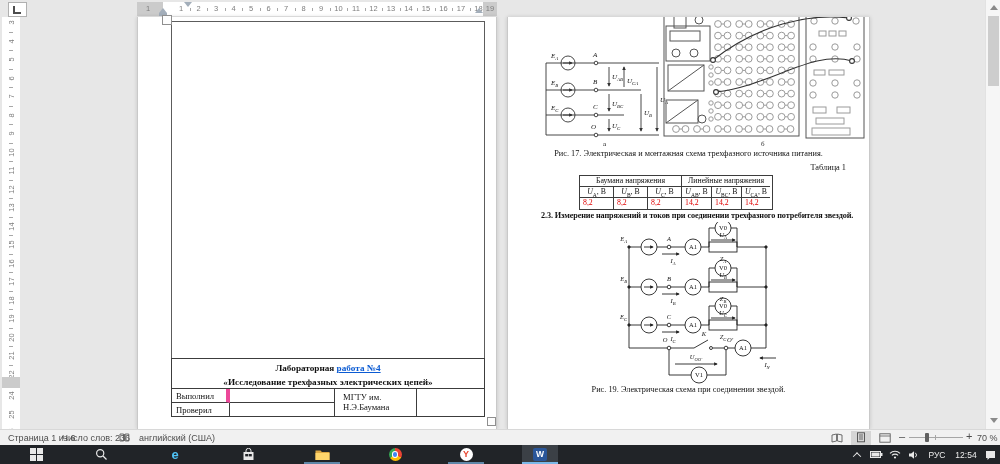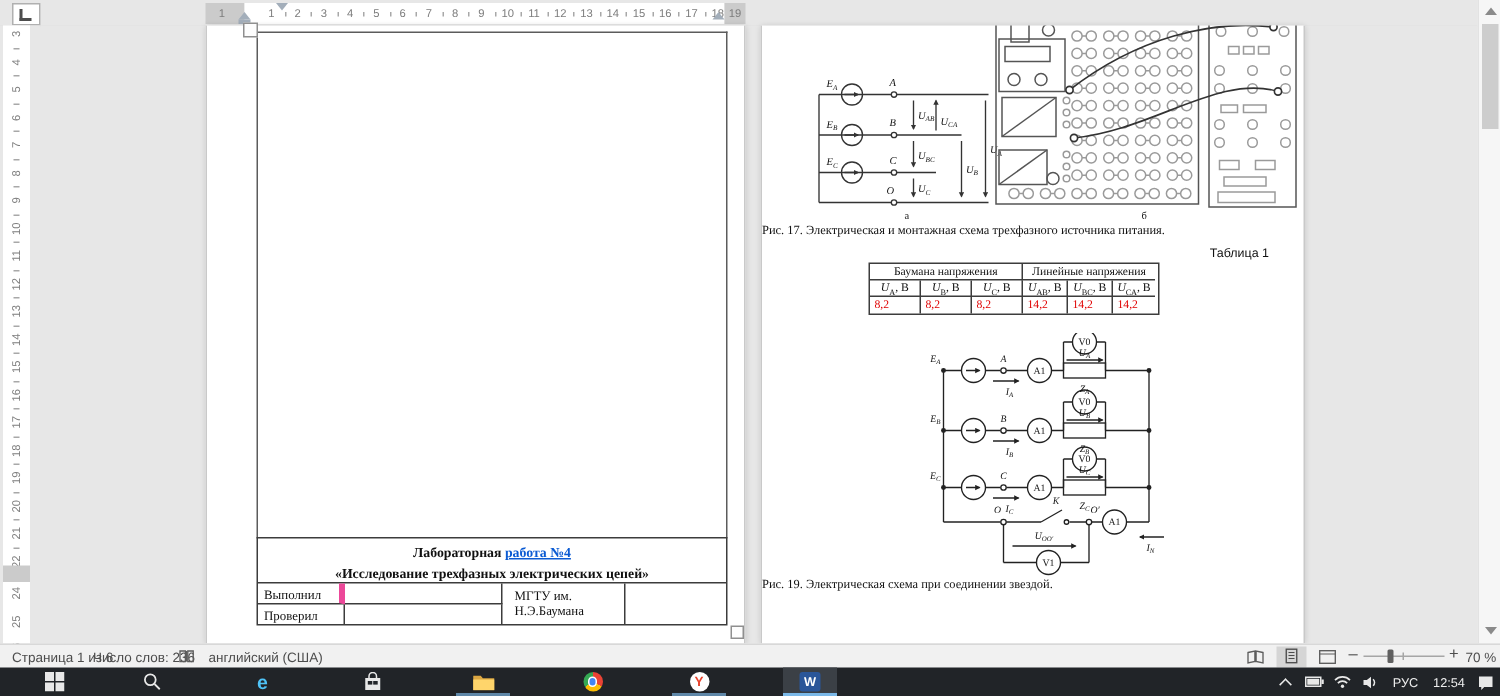--- a/index.html
+++ b/index.html
@@ -18,36 +18,36 @@
   .tri-up{position:absolute;width:0;height:0;border-left:4px solid transparent;border-right:4px solid transparent;border-bottom:5px solid #a3aeba}
   .ind-box{position:absolute;width:8px;height:3px;background:#a3aeba}
   #v-ruler{left:0;top:17px;width:27px;height:412px;background:#e7e7e7}
   #v-ruler-strip{position:absolute;left:2px;top:0;width:18px;height:412px;background:#fff}
   .vnum{position:absolute;left:0;width:18px;height:11px;text-align:center;font-size:7.5px;color:#7d7d7d;line-height:11px;transform:rotate(-90deg)}
   .vtick{position:absolute;left:7px;width:4px;height:1px;background:#a8a8a8}
   .vpatch{position:absolute;left:0;width:18px;background:#cbcbcb}
   
   #canvas{left:27px;top:17px;width:958px;height:412px;background:#e7e7e7}
   .page{position:absolute;top:0;height:412px;background:#fff;border-left:1px solid #c9c9c9;border-right:1px solid #c9c9c9;box-shadow:0 0 4px rgba(0,0,0,.15)}
-  .t{position:absolute;font-family:Liberation Sans, sans-serif;color:#111}
+  .t{position:absolute;font-family:Liberation Serif, serif;color:#111}
   
   #frame{position:absolute;left:33px;top:4px;width:312px;height:337px;border:1px solid #5c5c5c;border-bottom:none}
   #title-table{position:absolute;left:33px;top:341px;width:312px;height:57px;border:1px solid #3c3c3c;font-family:"Liberation Serif",serif}
   .tt-cell{position:absolute;box-sizing:border-box;font-size:8.6px;color:#111}
   .tt-head{left:0;top:0;width:312px;height:30px;border-bottom:1px solid #3c3c3c;text-align:center;font-weight:bold;font-size:9.2px;line-height:14px;padding-top:2px}
   .link{color:#0b5bd3;text-decoration:underline}
   .handle{position:absolute;background:#fdfdfd;border:1px solid #8f8f8f}
   
   #table1{position:absolute;left:71px;top:158px;width:192px;height:33px;border:1px solid #3c3c3c;font-family:"Liberation Serif",serif}
   .t1c{position:absolute;box-sizing:border-box;border-right:1px solid #3c3c3c;border-bottom:1px solid #3c3c3c;font-size:7.8px;color:#111;text-align:center;line-height:10px;height:11px}
   .t1v{color:#e00000;text-align:left;padding-left:3px;border-bottom:none}
   sub{font-size:5.5px}
   
   svg text{font-family:"Liberation Serif",serif;fill:#111}
-  .cap{position:absolute;width:361px;text-align:left;font-family:"Liberation Serif",serif;font-size:8.3px;color:#111}
+  .cap{position:absolute;width:361px;text-align:center;font-family:"Liberation Serif",serif;font-size:8.3px;color:#111}
   
   #v-scroll{left:985px;top:0;width:15px;height:429px;background:#f6f6f6;border-left:1px solid #e2e2e2}
   .sb-arrow{position:absolute;left:4px;width:0;height:0;border-left:4px solid transparent;border-right:4px solid transparent}
   #sb-thumb{position:absolute;left:2px;top:16px;width:11px;height:70px;background:#cdcdcd}
   
   #status-bar{left:0;top:429px;width:1000px;height:16px;background:#f1f1f1;border-top:1px solid #d8d8d8;font-size:9px;color:#4d4d4d}
   .sb-item{position:absolute;top:2px;line-height:12px}
   .viewbtn{position:absolute;top:1px;width:20px;height:14px;text-align:center}
   .viewbtn.sel{background:#d5d5d5}
   #zoom-slider-track{position:absolute;top:7px;width:54px;height:1px;background:#a6a6a6}
@@ -442,20 +442,21 @@
         <div class="t1c" style="left:132px;top:11px;width:30px"><i>U</i><sub>ВС</sub><span>, В</span></div>
         <div class="t1c" style="left:162px;top:11px;width:28px;border-right:none"><i>U</i><sub>СА</sub><span>, В</span></div>
         <div class="t1c t1v" style="left:0;top:22px;width:34px">8,2</div>
         <div class="t1c t1v" style="left:34px;top:22px;width:34px">8,2</div>
         <div class="t1c t1v" style="left:68px;top:22px;width:34px">8,2</div>
         <div class="t1c t1v" style="left:102px;top:22px;width:30px">14,2</div>
         <div class="t1c t1v" style="left:132px;top:22px;width:30px">14,2</div>
         <div class="t1c t1v" style="left:162px;top:22px;width:28px;border-right:none">14,2</div>
       </div>
 
+      <div class="t" style="left:33px;top:194px;width:326px;font-weight:bold;font-size:8.2px;white-space:nowrap;letter-spacing:-0.1px">2.3. Измерение напряжений и токов при соединении трехфазного потребителя звездой.</div>
 
       <svg class="abs" style="left:0;top:205px" width="361" height="165" viewBox="0 0 361 165">
         <defs>
           <marker id="m19" markerWidth="5" markerHeight="5" refX="3.2" refY="2" orient="auto">
               <path d="M0,0L4,2L0,4z" fill="#222"></path>
             </marker>
         </defs>
         <g stroke="#222" stroke-width="0.9" fill="none" id="f19lines">
             <line x1="121" y1="25" x2="121" y2="126"></line>
             <line x1="258" y1="25" x2="258" y2="126"></line>

